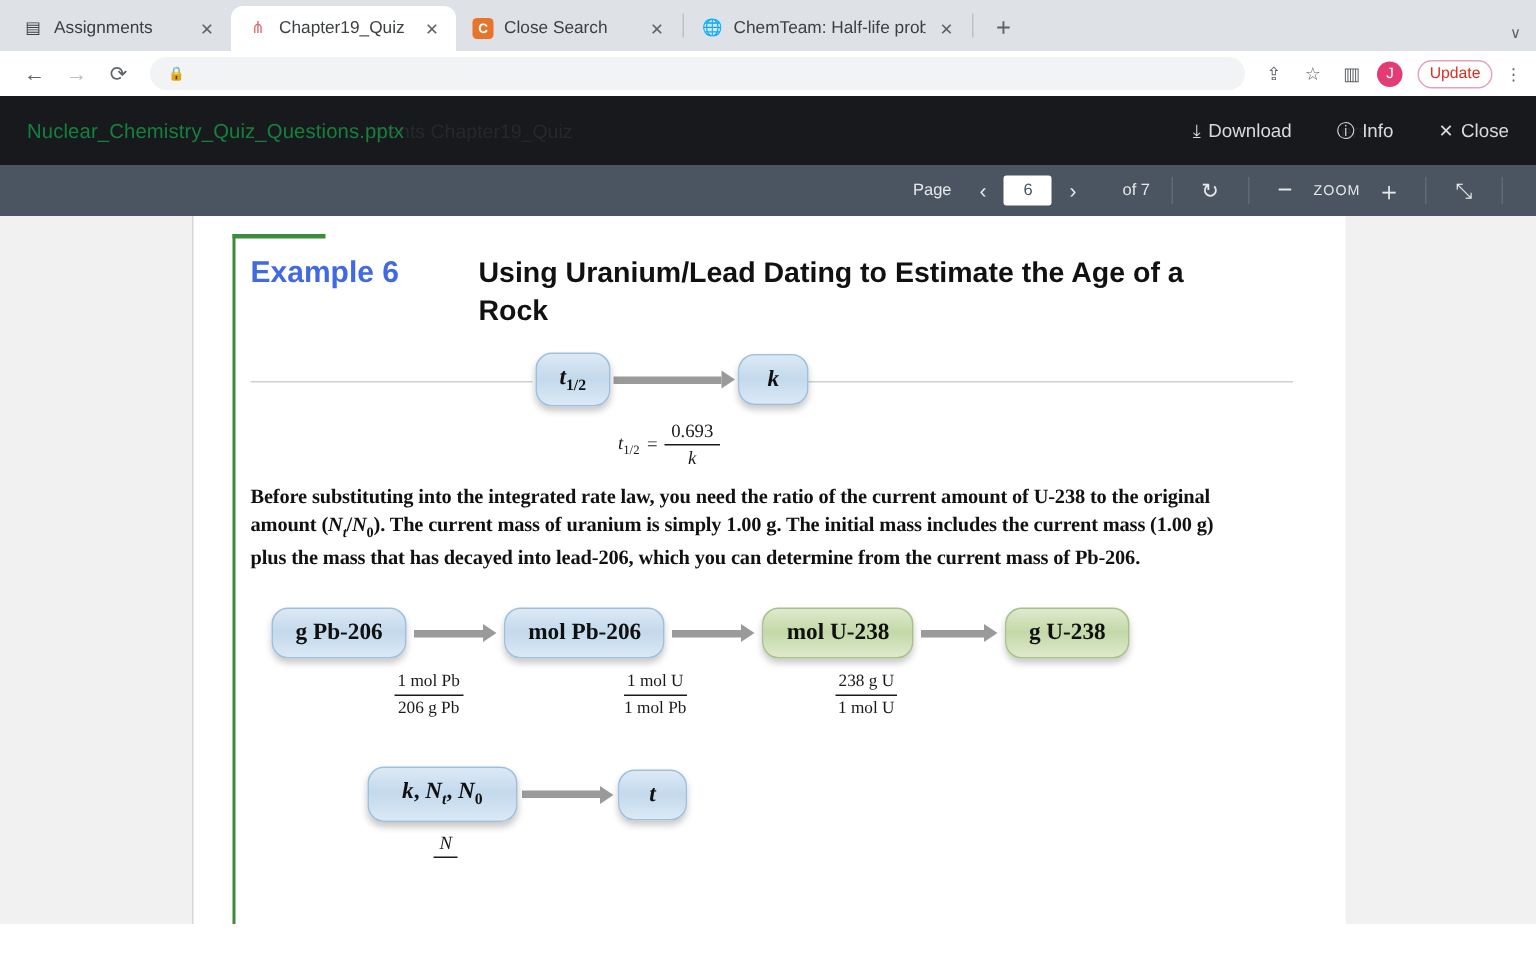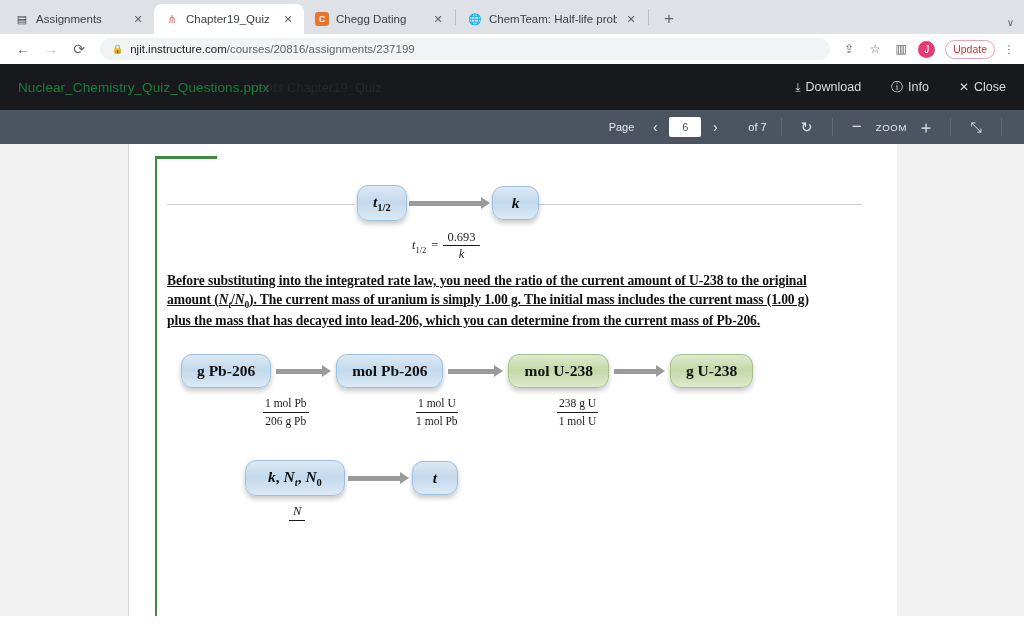--- a/index.html
+++ b/index.html
@@ -251,21 +251,21 @@
     </div>
 
     <div class="tab active">
       <span class="tab-favicon" style="color:#e06c75;">⋔</span>
       <span class="tab-title">Chapter19_Quiz</span>
       <span class="tab-close">✕</span>
     </div>
 
     <div class="tab inactive">
       <span class="tab-favicon" style="background:#e8732b;color:#fff;border-radius:3px;font-size:9px;font-weight:bold;">C</span>
-      <span class="tab-title">Chegg Dating</span>
+      <span class="tab-title">Close Search</span>
       <span class="tab-close">✕</span>
     </div>
 
     <div class="tab-sep"></div>
 
     <div class="tab inactive" style="min-width:168px;">
       <span class="tab-favicon">🌐</span>
       <span class="tab-title">ChemTeam: Half-life problems i</span>
       <span class="tab-close">✕</span>
     </div>
@@ -279,21 +279,20 @@
     </div>
   </div>
 
   <div class="toolbar">
     <div class="nav-btn">←</div>
     <div class="nav-btn disabled">→</div>
     <div class="nav-btn">⟳</div>
 
     <div class="omnibox">
       <span class="lock-icon">🔒</span>
-      <span class="omnibox-url"><span>njit.instructure.com</span><span class="dim">/courses/20816/assignments/237199</span></span>
     </div>
 
     <div class="tb-icons">
       <span class="tb-icon">⇪</span>
       <span class="tb-icon">☆</span>
       <span class="tb-icon">▥</span>
       <span class="avatar">J</span>
       <span class="update-pill">Update</span>
       <span class="kebab">⋮</span>
     </div>
@@ -346,20 +345,24 @@
 
 <div class="viewer">
   <div class="viewer-gutter-left"></div>
 
   <div class="page">
     <div class="green-rail"></div>
     <div class="green-top"></div>
 
     <div class="page-inner">
 
+      <div class="ex-head">
+        <div class="ex-label">Example 6</div>
+        <div class="ex-title">Using Uranium/Lead Dating to Estimate the Age of a Rock</div>
+      </div>
 
 
       <div class="flow" style="height:78px;margin-top:8px;">
         <div class="rule-line" style="left:0;top:26px;width:188px;"></div>
         <div class="rule-line" style="left:357px;top:26px;width:338px;"></div>
 
         <div class="flow-row" style="position:absolute;left:190px;top:7px;">
           <div class="fbox blue">
             <i>t</i><sub>1/2</sub>
           </div>
@@ -375,21 +378,21 @@
         <div class="eq-inline" style="left:245px;top:52px;">
           <span><i>t</i><sub>1/2</sub></span>
           <span>=</span>
           <span class="eq-frac">
             <span class="n">0.693</span>
             <span class="d"><i>k</i></span>
           </span>
         </div>
       </div>
 
-      <div class="body-para bold" style="max-width:666px;text-decoration:underline;">
+      <div class="body-para bold" style="max-width:666px;">
         Before substituting into the integrated rate law, you need the ratio of the current amount of U-238 to the
         original amount (<i>N<sub>t</sub></i>/<i>N</i><sub>0</sub>). The current mass of uranium is simply 1.00 g.
         The initial mass includes the current mass (1.00 g) plus the mass that has decayed into lead-206, which you
         can determine from the current mass of Pb-206.
       </div>
 
       <div class="flow" style="height:104px;margin-top:24px;">
         <div class="flow-row" style="position:absolute;left:14px;top:0;">
           <div class="fbox blue">g Pb-206</div>
           <div class="arrow" style="margin:0 5px;">

